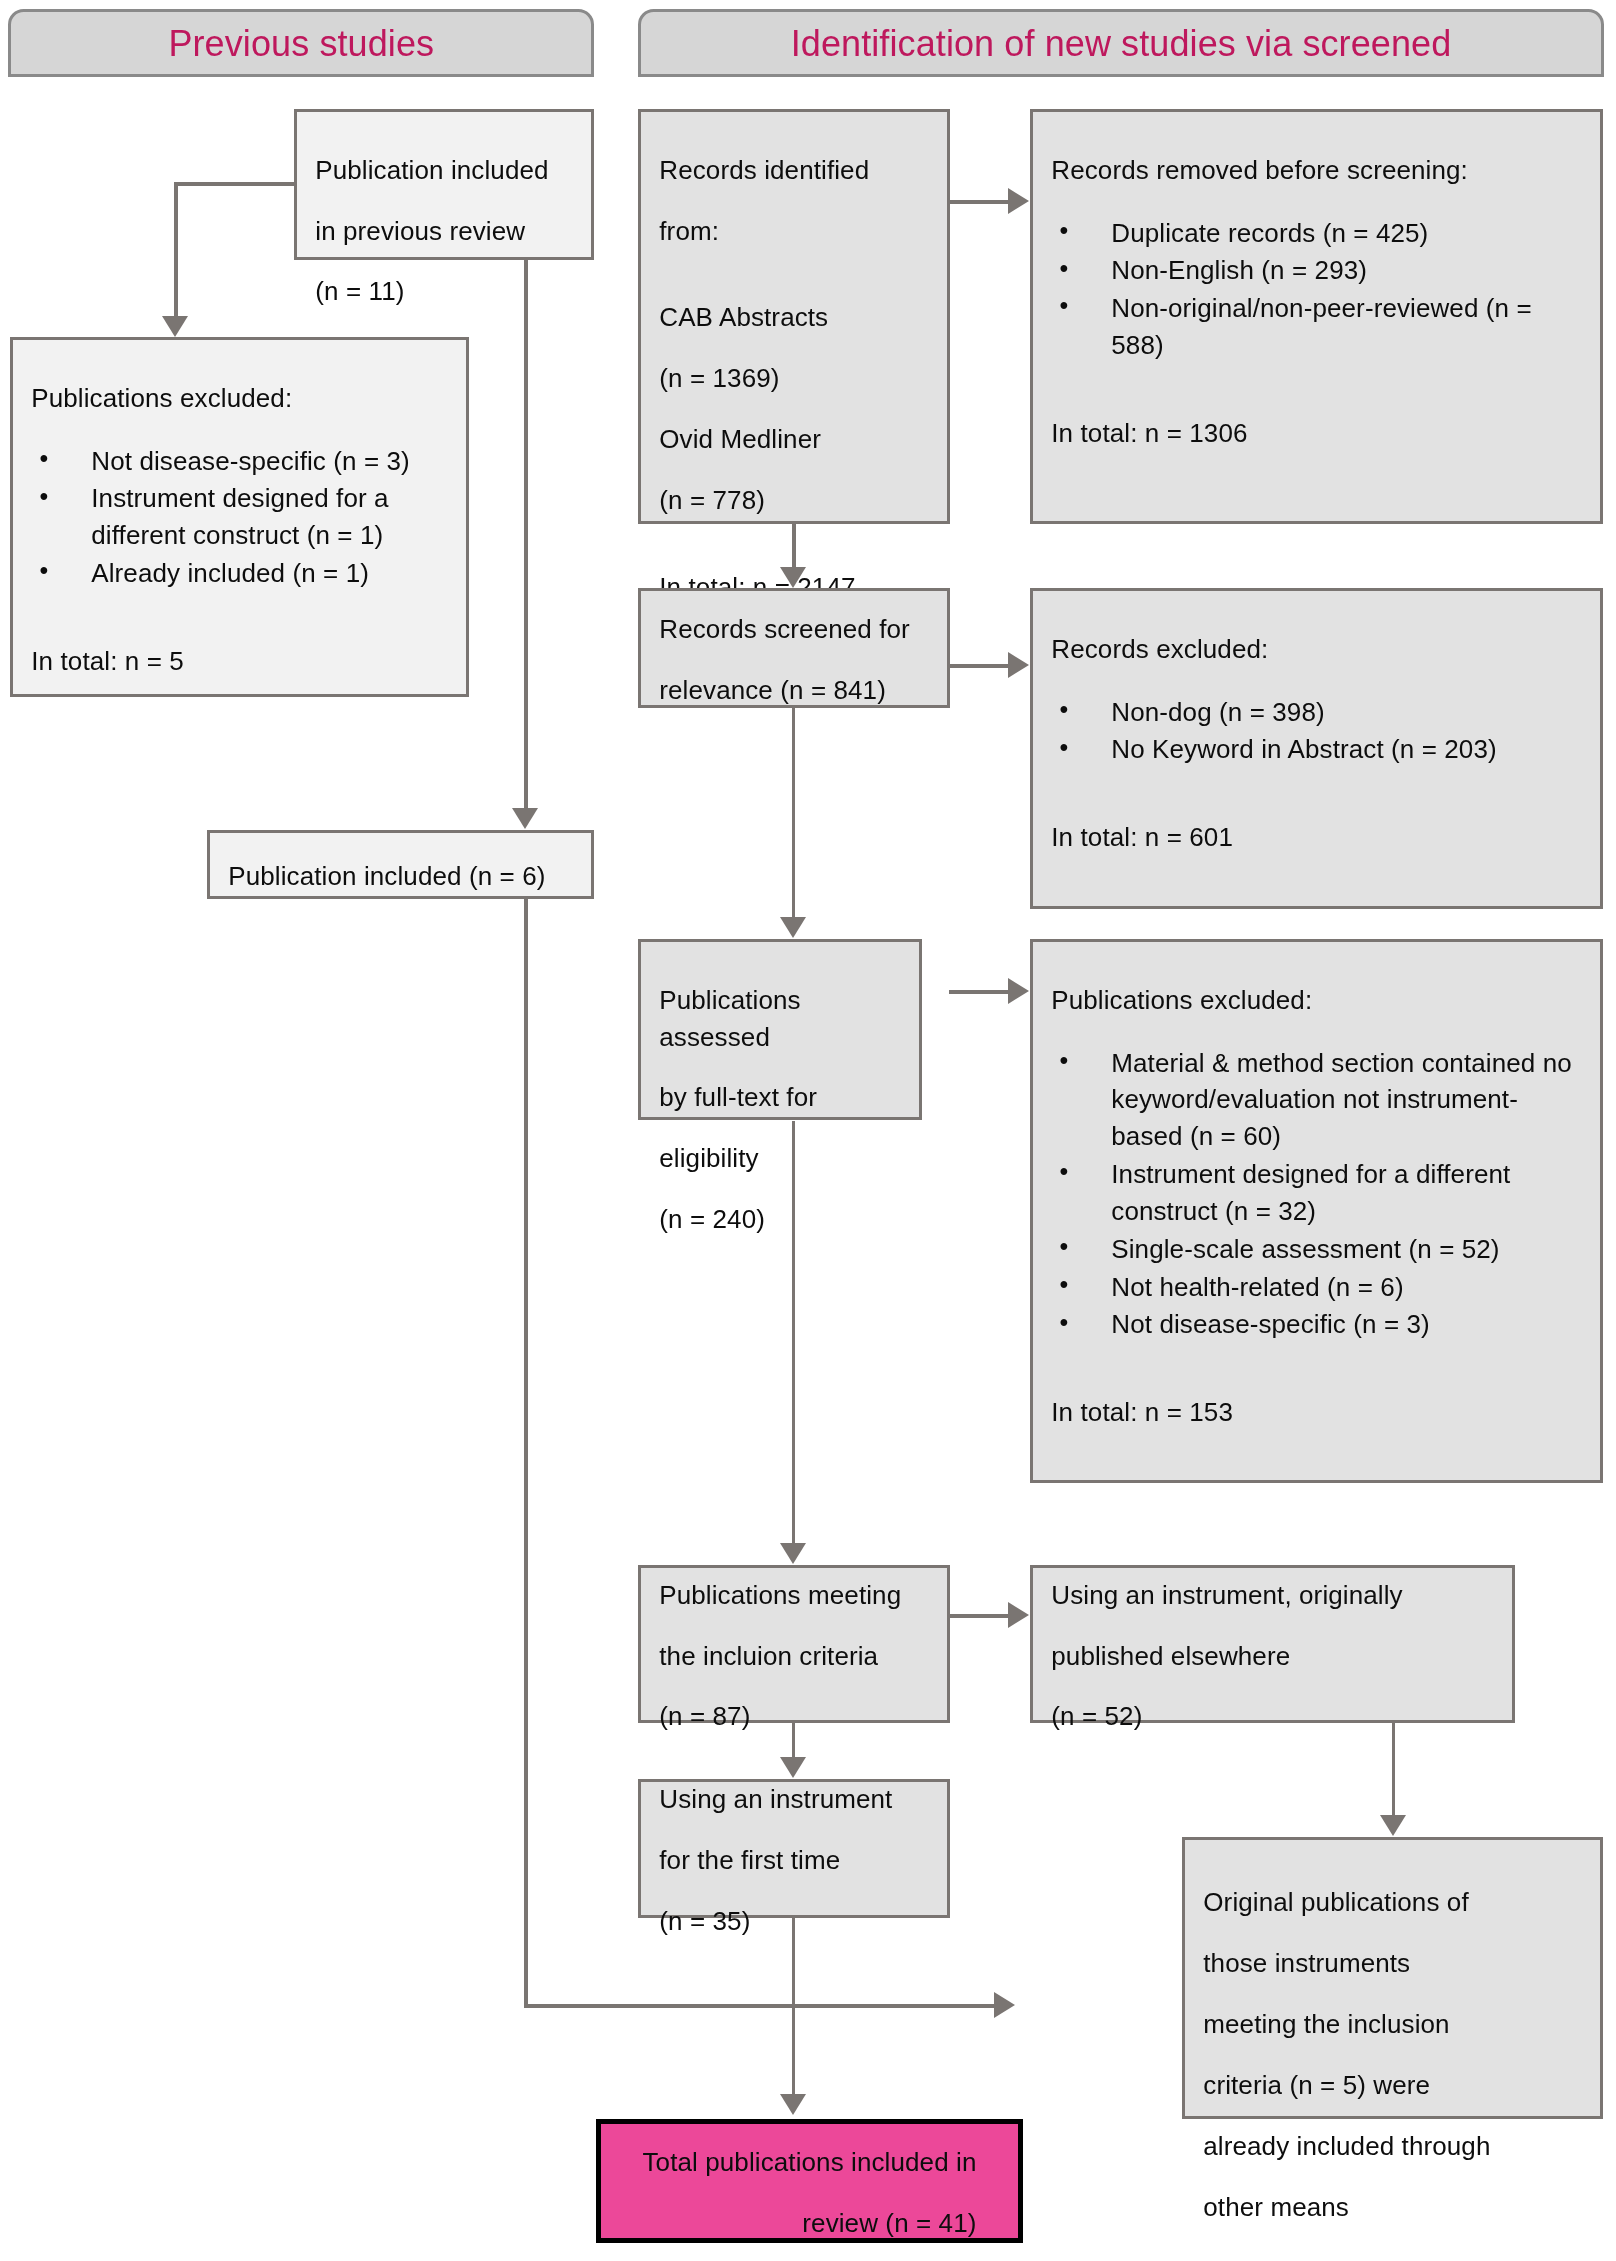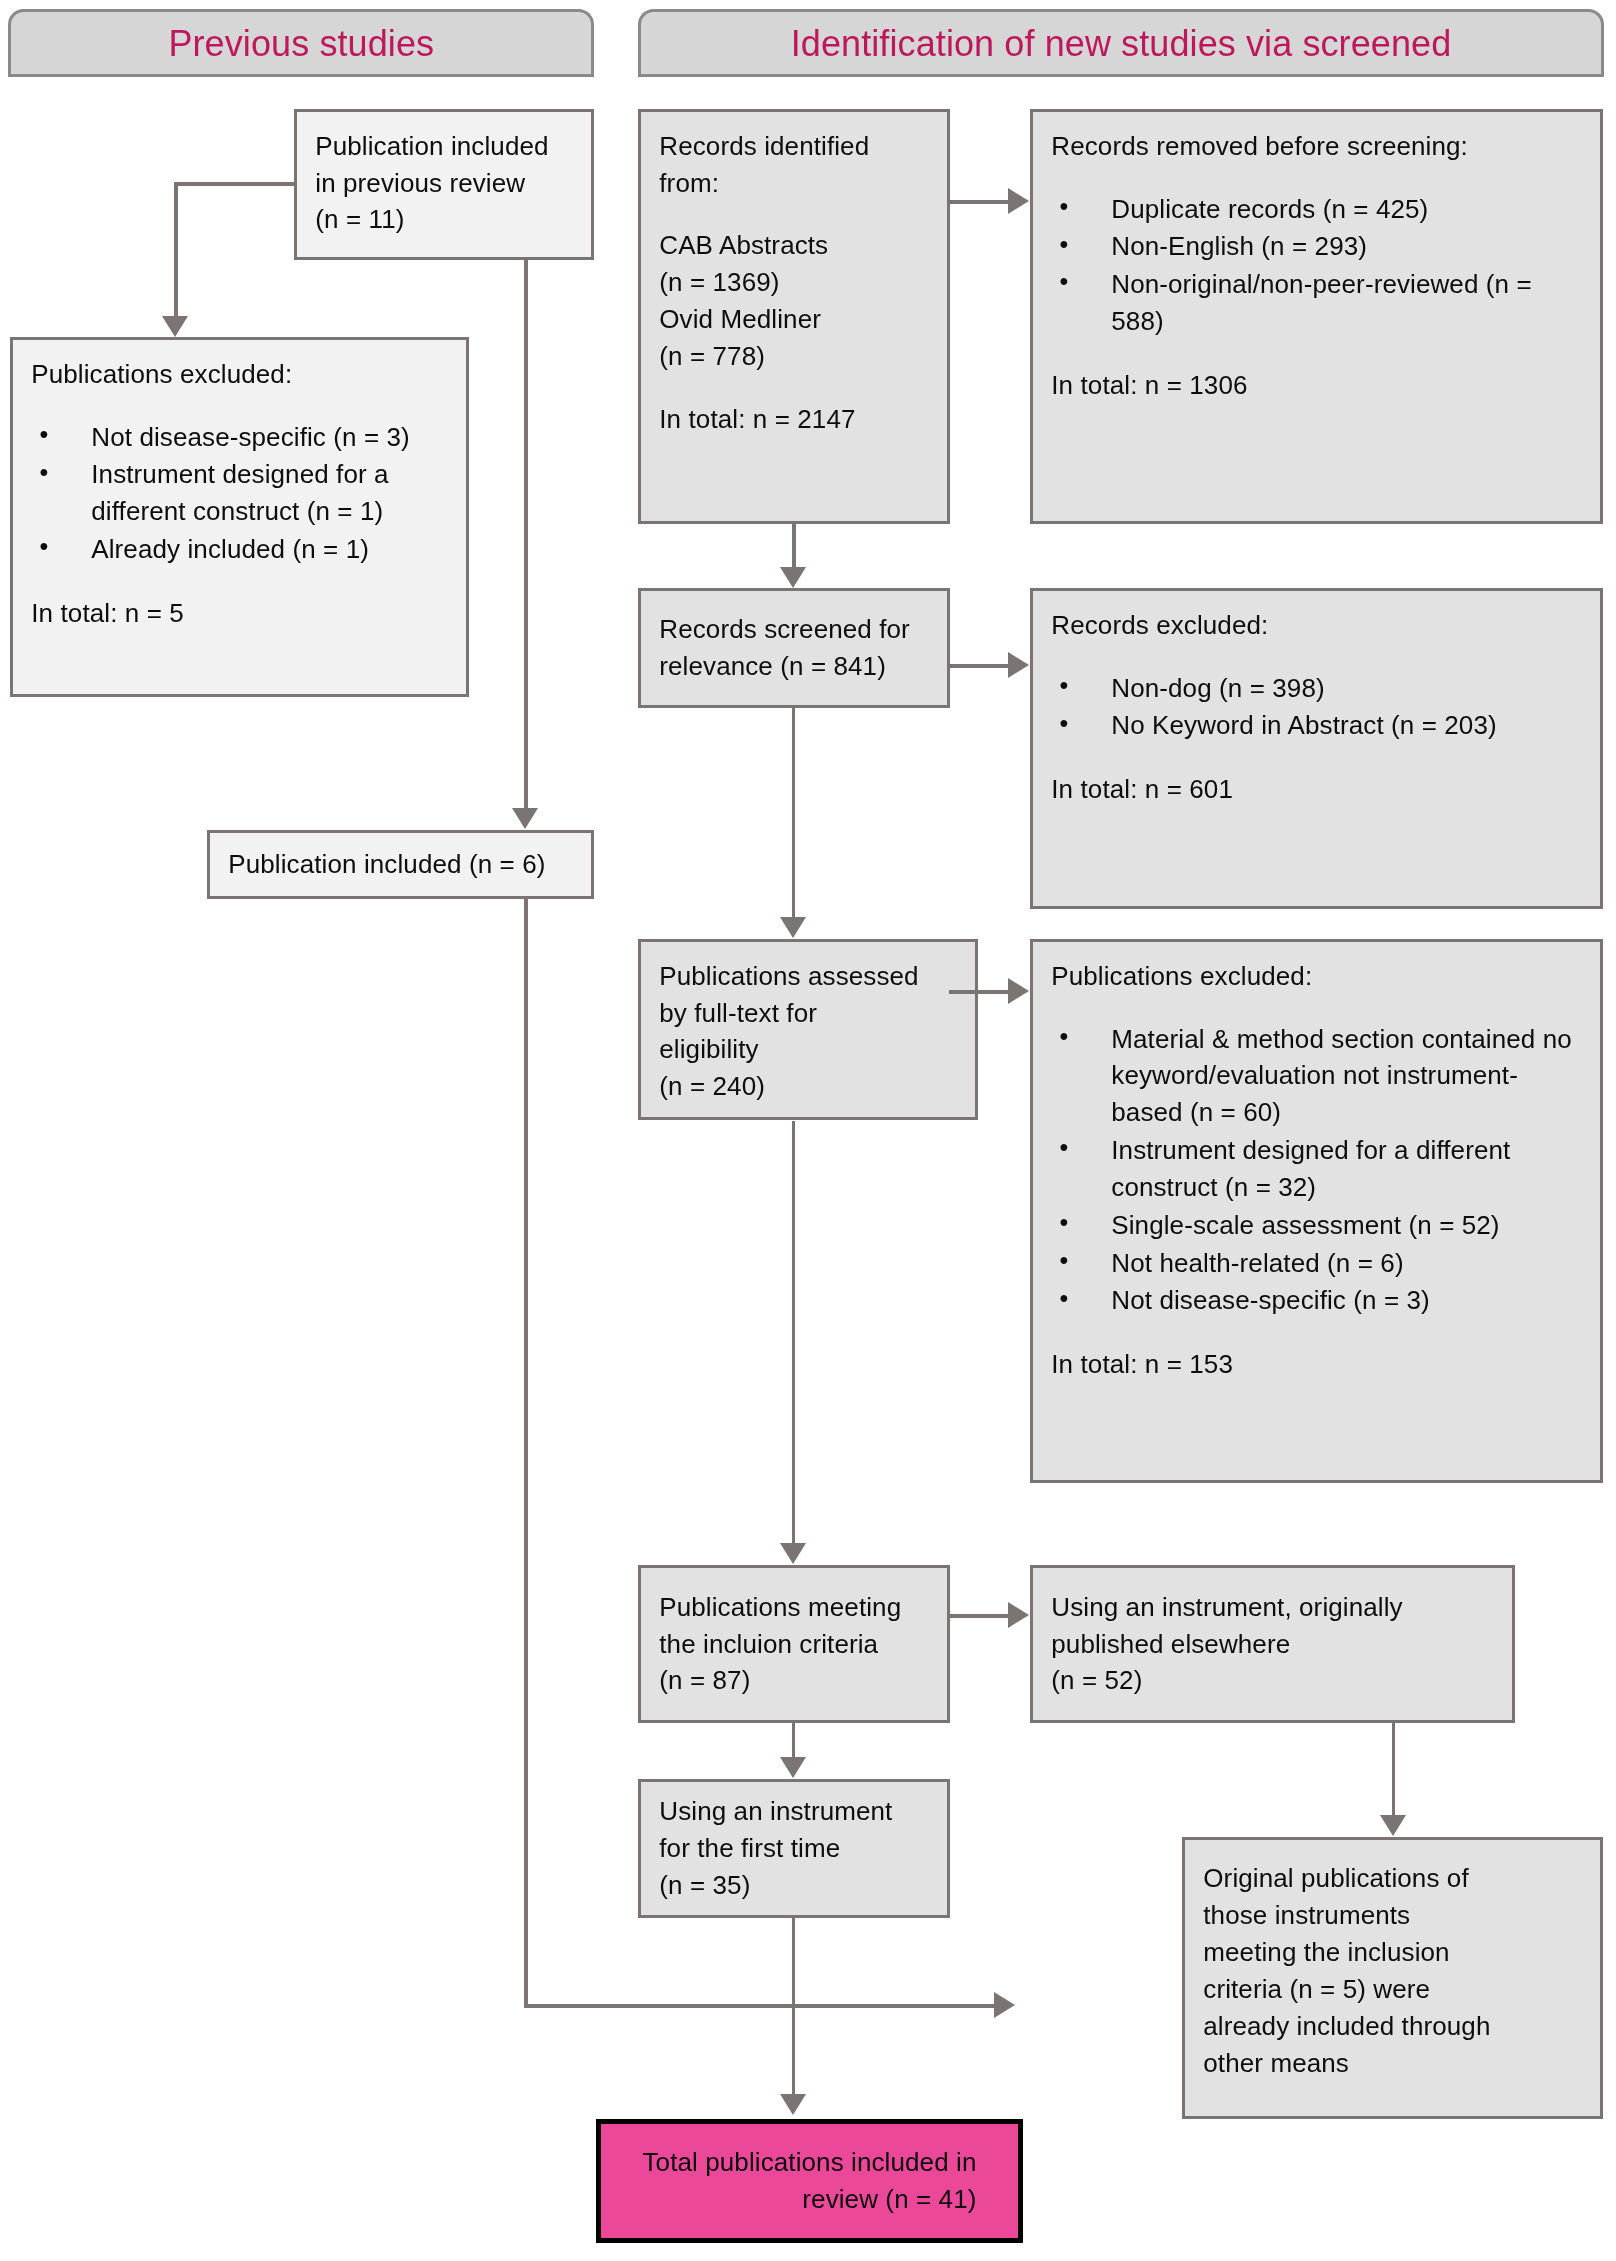--- a/index.html
+++ b/index.html
@@ -51,21 +51,21 @@
     justify-content: center;
     text-align: right;
     padding: 9.2px 13.8px;
   }
   .node.centered-v {
     display: flex;
     flex-direction: column;
     justify-content: center;
   }
 
-  .ttl { display: block; }
+  .ttl { display: block; margin-top: 24px; }
   .spacer { display: block; height: 26px; }
 
   ul.bul {
     list-style: none;
     margin: 0;
     padding: 0;
   }
   ul.bul li {
     position: relative;
     padding-left: 60px;
@@ -170,21 +170,21 @@
     <span class="ttl">Records excluded:</span>
     <span class="spacer"></span>
     <ul class="bul">
       <li>Non-dog (n = 398)</li>
       <li>No Keyword in Abstract (n = 203)</li>
     </ul>
     <span class="spacer"></span>
     <span class="ttl">In total: n = 601</span>
   </div>
 
-  <div class="node" style="left:638px; top:939px; width:340px; height:181px; ">
+  <div class="node" style="left:638px; top:939px; width:284px; height:181px; ">
     <span class="ttl">Publications assessed</span>
     <span class="ttl">by full-text for</span>
     <span class="ttl">eligibility</span>
     <span class="ttl">(n = 240)</span>
   </div>
 
   <div class="node" style="left:1030px; top:939px; width:573px; height:544px;">
     <span class="ttl">Publications excluded:</span>
     <span class="spacer"></span>
     <ul class="bul tight">

